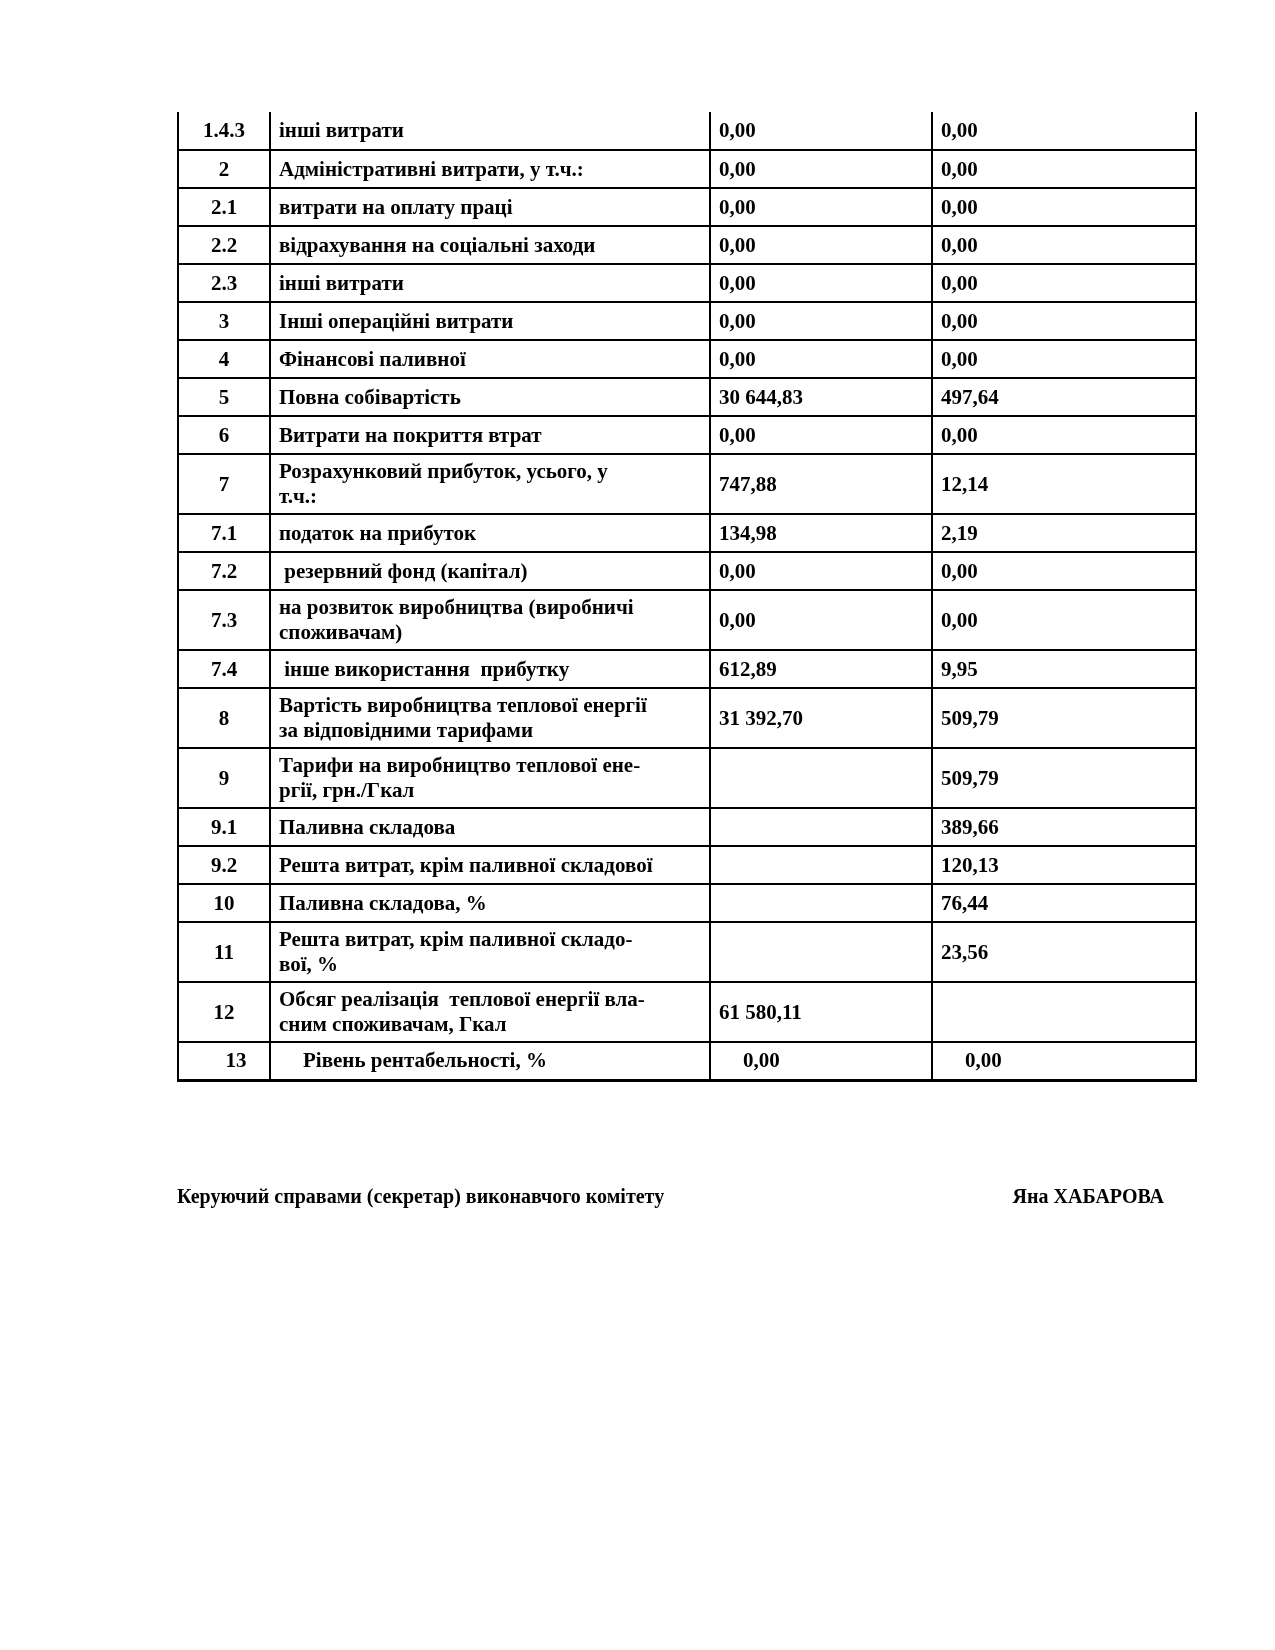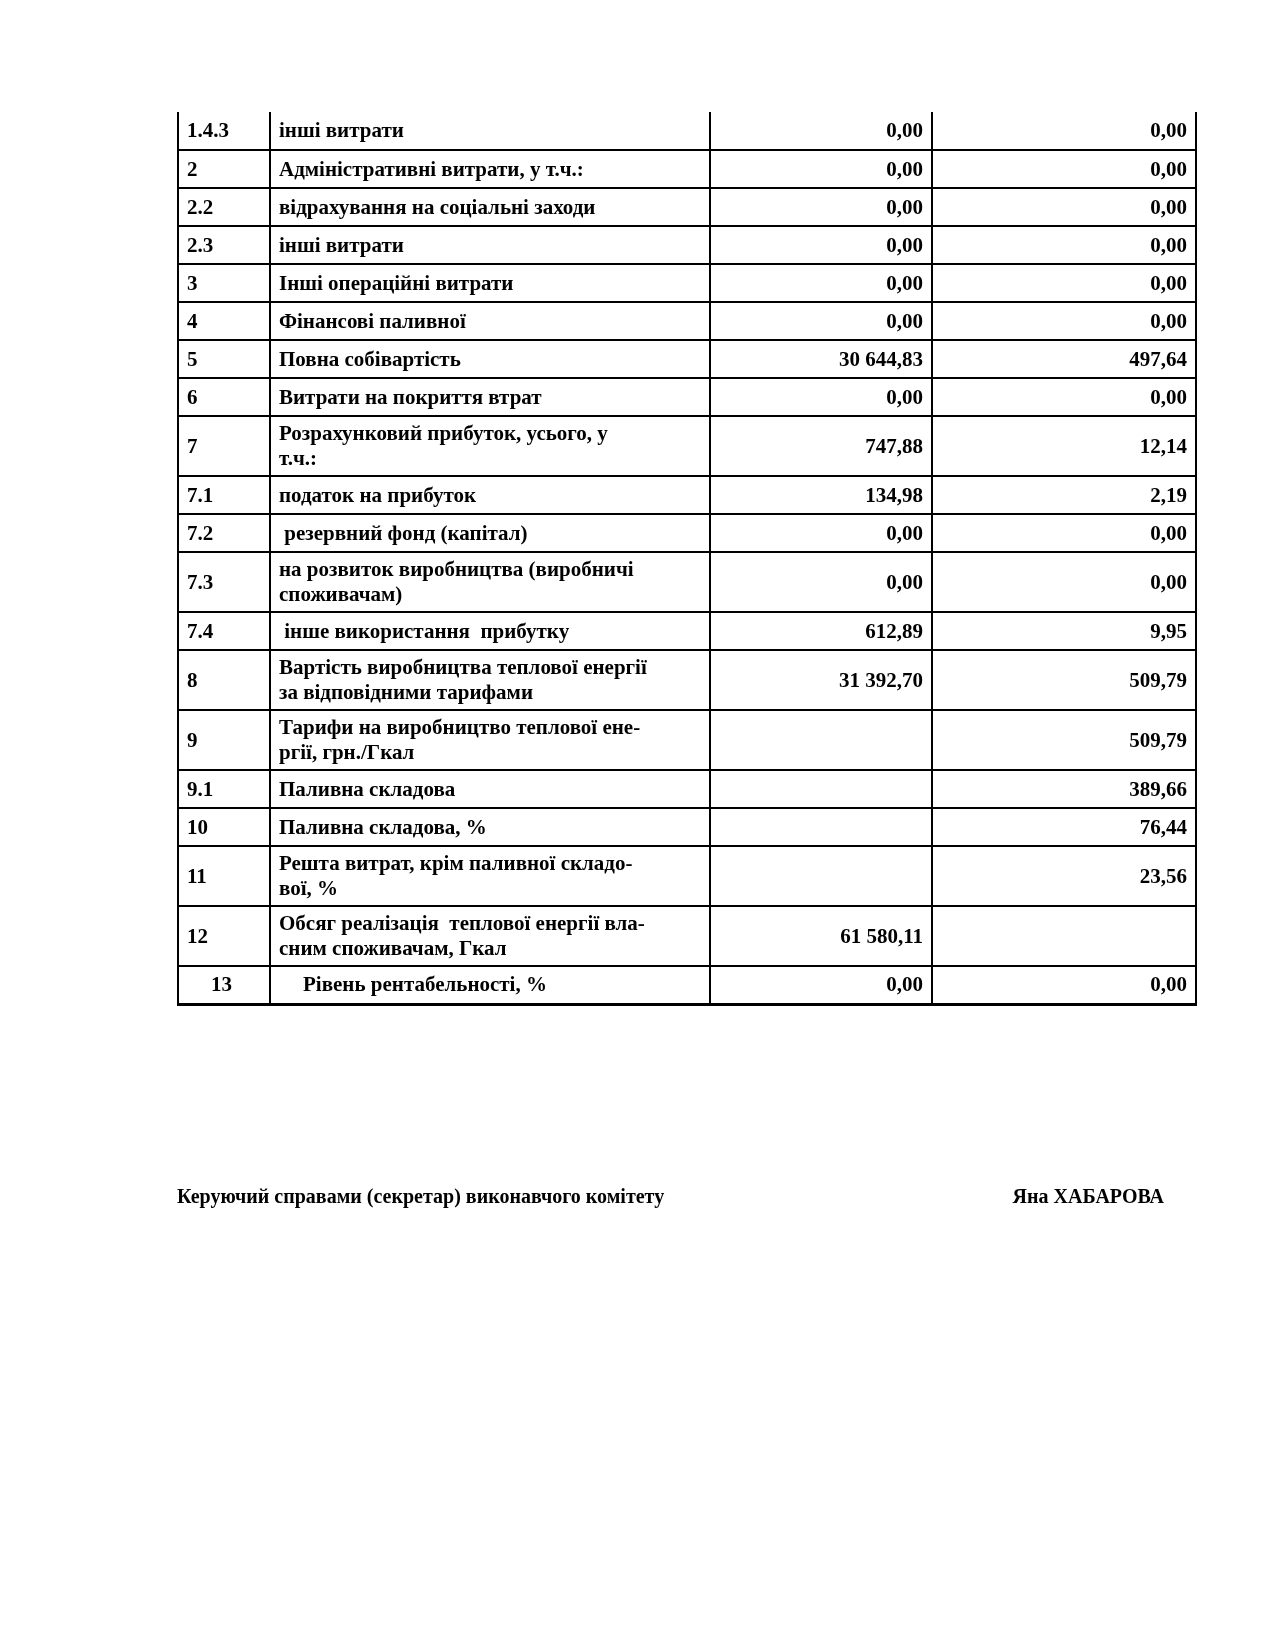--- a/index.html
+++ b/index.html
@@ -25,23 +25,23 @@
   }
   table.tariff-table td {
     border: 2px solid #000000;
     padding: 4px 8px;
     vertical-align: middle;
     overflow: hidden;
   }
   table.tariff-table tr { height: 38px; }
   table.tariff-table tr:first-child td { border-top: none; }
   table.tariff-table tr:last-child td { border-bottom-width: 3px; padding-left: 32px; }
-  td.c-num   { text-align: left; padding: 4px 2px; }
+  td.c-num   { text-align: center; padding: 4px 2px; }
   td.c-label { text-align: left; white-space: pre-wrap; }
-  td.c-val   { text-align: right; margin-left: 36px; }
+  td.c-val   { text-align: left; margin-left: 36px; }
   .signature {
     position: absolute;
     left: 177px;
     top: 1184px;
     width: 987px;
     display: flex;
     justify-content: space-between;
     align-items: baseline;
     font-size: 20px;
     font-weight: bold;
@@ -67,20 +67,26 @@
         <td class="c-val">0,00</td>
         <td class="c-val">0,00</td>
       </tr>
         <tr>
         <td class="c-num">2</td>
         <td class="c-label">Адміністративні витрати, у т.ч.:</td>
         <td class="c-val">0,00</td>
         <td class="c-val">0,00</td>
       </tr>
         <tr>
+        <td class="c-num">2.1</td>
+        <td class="c-label">витрати на оплату праці</td>
+        <td class="c-val">0,00</td>
+        <td class="c-val">0,00</td>
+      </tr>
+        <tr>
         <td class="c-num">2.2</td>
         <td class="c-label">відрахування на соціальні заходи</td>
         <td class="c-val">0,00</td>
         <td class="c-val">0,00</td>
       </tr>
         <tr>
         <td class="c-num">2.3</td>
         <td class="c-label">інші витрати</td>
         <td class="c-val">0,00</td>
         <td class="c-val">0,00</td>
@@ -155,20 +161,26 @@
         <td class="c-val"></td>
         <td class="c-val">509,79</td>
       </tr>
         <tr>
         <td class="c-num">9.1</td>
         <td class="c-label">Паливна складова</td>
         <td class="c-val"></td>
         <td class="c-val">389,66</td>
       </tr>
         <tr>
+        <td class="c-num">9.2</td>
+        <td class="c-label">Решта витрат, крім паливної складової</td>
+        <td class="c-val"></td>
+        <td class="c-val">120,13</td>
+      </tr>
+        <tr>
         <td class="c-num">10</td>
         <td class="c-label">Паливна складова, %</td>
         <td class="c-val"></td>
         <td class="c-val">76,44</td>
       </tr>
         <tr>
         <td class="c-num">11</td>
         <td class="c-label">Решта витрат, крім паливної складо-
 вої, %</td>
         <td class="c-val"></td>

